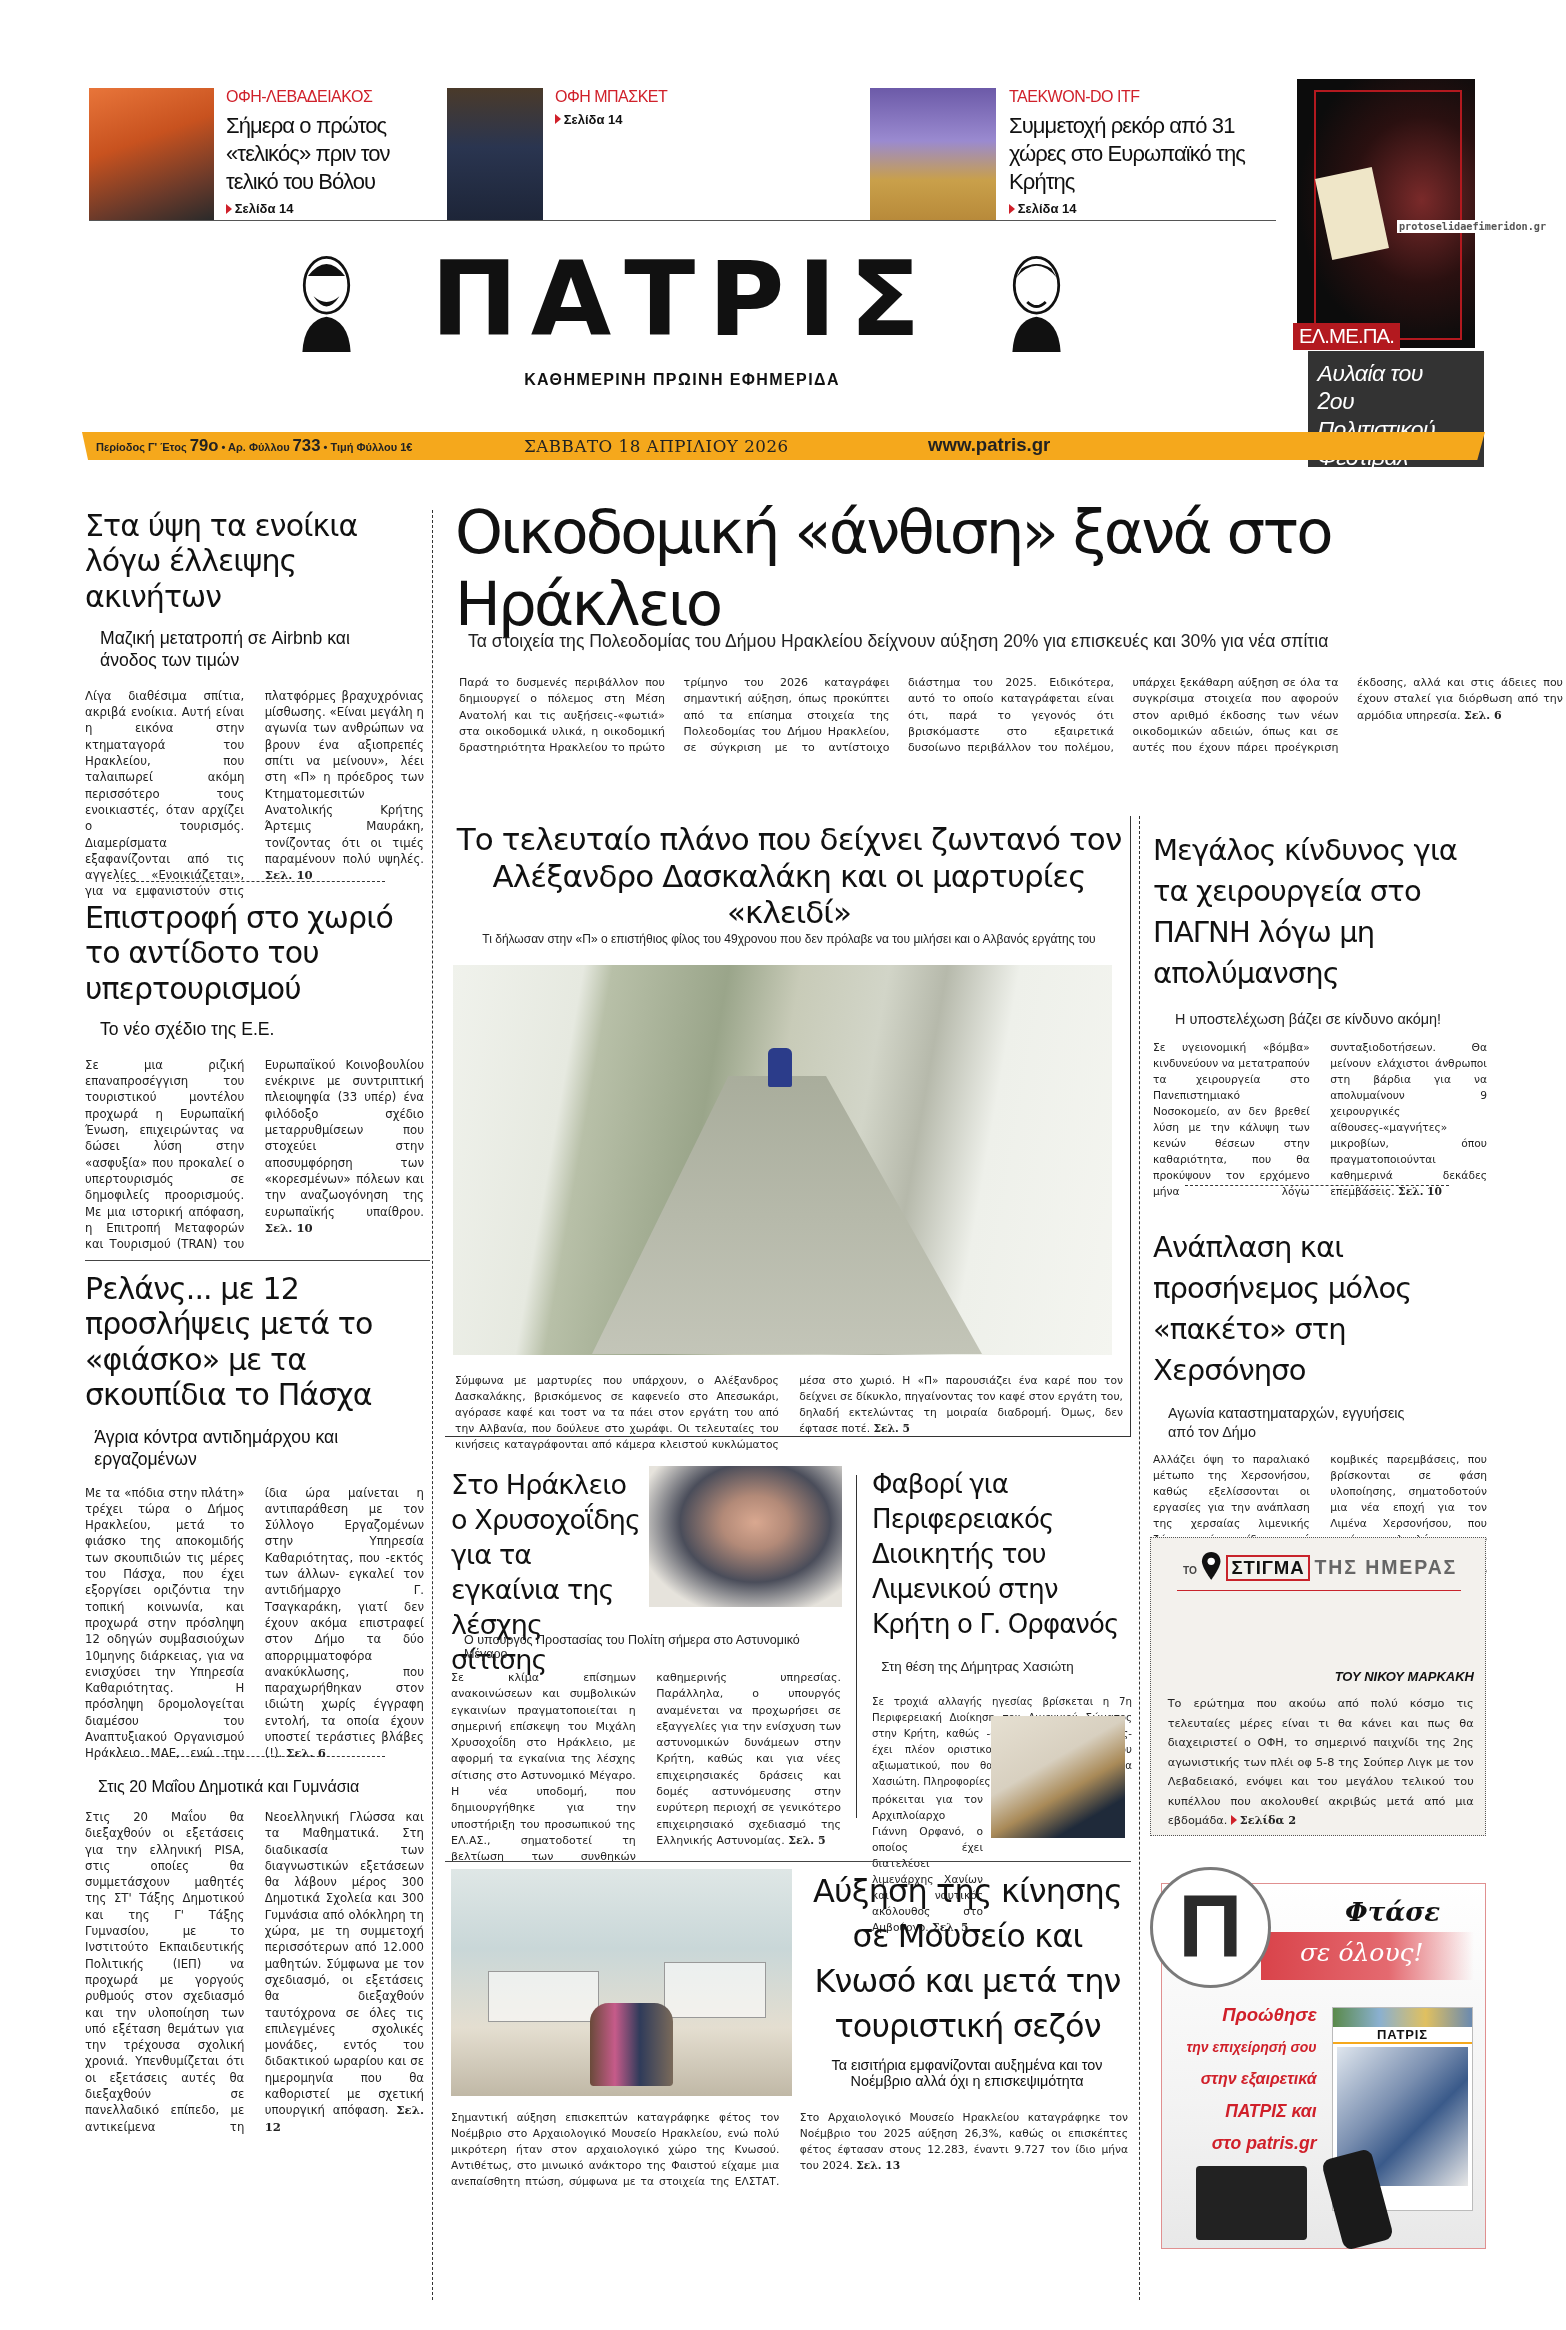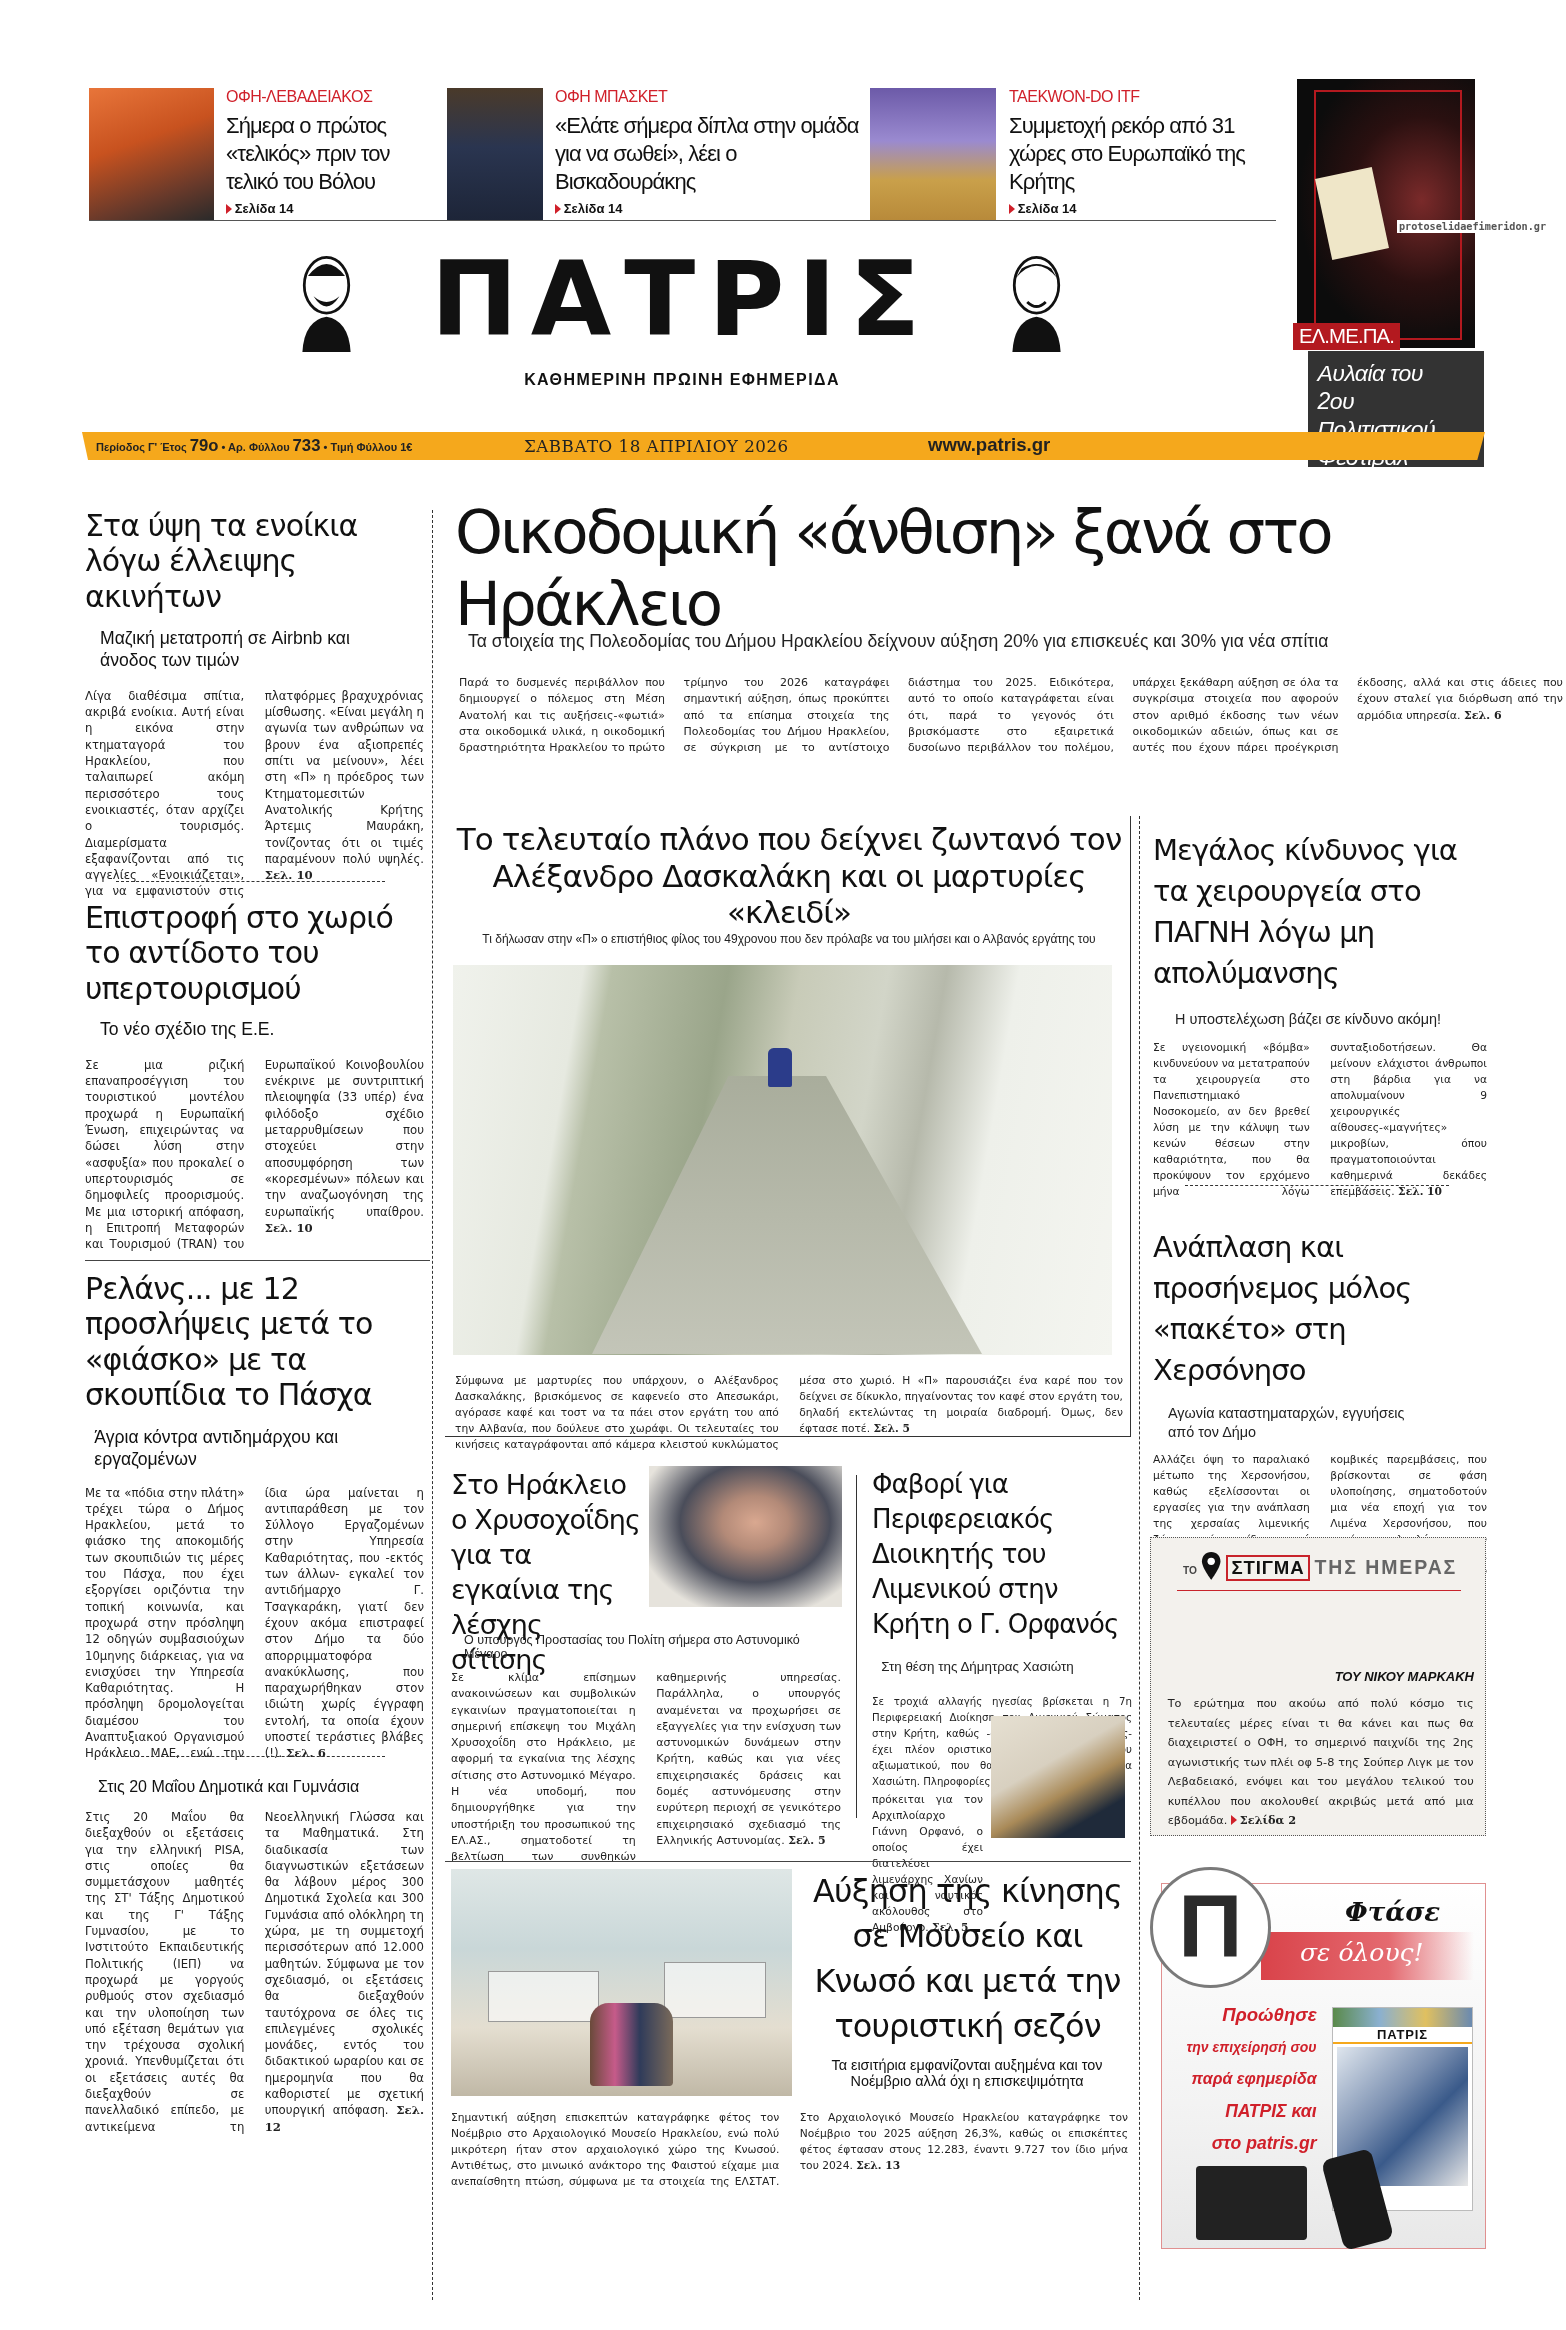--- a/index.html
+++ b/index.html
@@ -30,21 +30,20 @@
     <div class="teaser-kicker">ΟΦΗ-ΛΕΒΑΔΕΙΑΚΟΣ</div>
     <div class="teaser-title">Σήμερα ο πρώτος «τελικός» πριν τον τελικό του Βόλου</div>
     <div class="teaser-sel"><span class="tri"></span><span>Σελίδα 14</span></div>
   </div>
 </div>
 
 <div class="abs" style="left:447px; top:88px; width:427px; height:132px;">
   <div class="abs photo" style="left:0; top:0; width:96px; height:132px; background:linear-gradient(180deg,#4a3a2a 0%,#2a3550 45%,#1d2538 100%);"></div>
   <div class="abs" style="left:108px; top:0; width:315px;">
     <div class="teaser-kicker">ΟΦΗ ΜΠΑΣΚΕΤ</div>
-    <div class="teaser-title">«Ελάτε σήμερα δίπλα στην ομάδα για να σωθεί», λέει ο Βισκαδουράκης</div>
     <div class="teaser-sel"><span class="tri"></span><span>Σελίδα 14</span></div>
   </div>
 </div>
 
 <div class="abs" style="left:870px; top:88px; width:408px; height:132px;padding-left:32px;">
   <div class="abs photo" style="left:0; top:0; width:126px; height:132px; background:linear-gradient(180deg,#6c5aa8 0%,#9a8ad0 40%,#c9a04a 70%,#b88a3a 100%);"></div>
   <div class="abs" style="left:139px; top:0; width:269px;">
     <div class="teaser-kicker">TAEKWON-DO ITF</div>
     <div class="teaser-title">Συμμετοχή ρεκόρ από 31 χώρες στο Ευρωπαϊκό της Κρήτης</div>
     <div class="teaser-sel"><span class="tri"></span><span>Σελίδα 14</span></div>
@@ -190,21 +189,21 @@
 <div class="abs" style="left:1150px; top:1860px; width:343px; height:390px;">
   <div class="abs" style="left:11px; top:23px; width:325px; height:366px; border:0.9px solid #e09090; background:linear-gradient(180deg,#fff 0%,#f3f3f3 60%,#e8e8e8 100%);"></div>
   <div class="abs" style="left:111px; top:72px; width:213px; height:48px; background:linear-gradient(90deg,#d9434a 0%,#e46a70 60%,rgba(255,255,255,0) 100%);"></div>
   <div class="abs" style="left:0; top:7.4px; width:121px; height:121px; border-radius:50%; border:3.7px solid #7a7a7a; background:#fff;"></div>
   <div class="abs" style="left:20.4px; top:15px; width:80px; text-align:center; font-size:89px; font-weight:bold; color:#2b2b2b; line-height:102px;">Π</div>
   <div class="abs" style="left:195px; top:37px; font-size:26px; font-weight:bold; font-style:italic; font-family:'DejaVu Serif',serif;">Φτάσε</div>
   <div class="abs" style="left:150px; top:78px; font-size:25px; font-style:italic; color:#fff; font-family:'DejaVu Serif',serif;">σε όλους!</div>
   <div class="abs" style="left:18.6px; top:139px; width:148px; text-align:right; color:#d0202a; font-weight:bold; font-style:italic; line-height:32px;">
     <div style="font-size:18.6px;">Προώθησε</div>
     <div style="font-size:14px;">την επιχείρησή σου</div>
-    <div style="font-size:16px;">παρά εφημερίδα</div>
+    <div style="font-size:16px;">στην εξαιρετικά</div>
     <div style="font-size:17.6px;">ΠΑΤΡΙΣ και</div>
     <div style="font-size:17.6px;">στο patris.gr</div>
   </div>
   <div class="abs" style="left:182px; top:147px; width:141px; height:204px; background:#fff; border:0.9px solid #bbb;">
     <div style="height:18.6px; background:linear-gradient(90deg,#5a8a4a,#8ab0d0,#e0c060,#6a8ab0);"></div>
     <div style="text-align:center; font-size:13px; font-weight:bold; letter-spacing:0.9px; border-bottom:2.8px solid #f5a81c;">ΠΑΤΡΙΣ</div>
     <div style="margin:3.7px; height:139px; background:linear-gradient(135deg,#dfe6ee 0%,#7a8fb0 40%,#3a5a8a 60%,#e8e8e8 100%);"></div>
   </div>
   <div class="abs" style="left:46px; top:306px; width:111px; height:74px; background:#222; border-radius:3.7px;"></div>
   <div class="abs" style="left:182px; top:293px; width:51px; height:93px; background:#1a1a1a; border-radius:9.3px; transform:rotate(-15deg);"></div>

